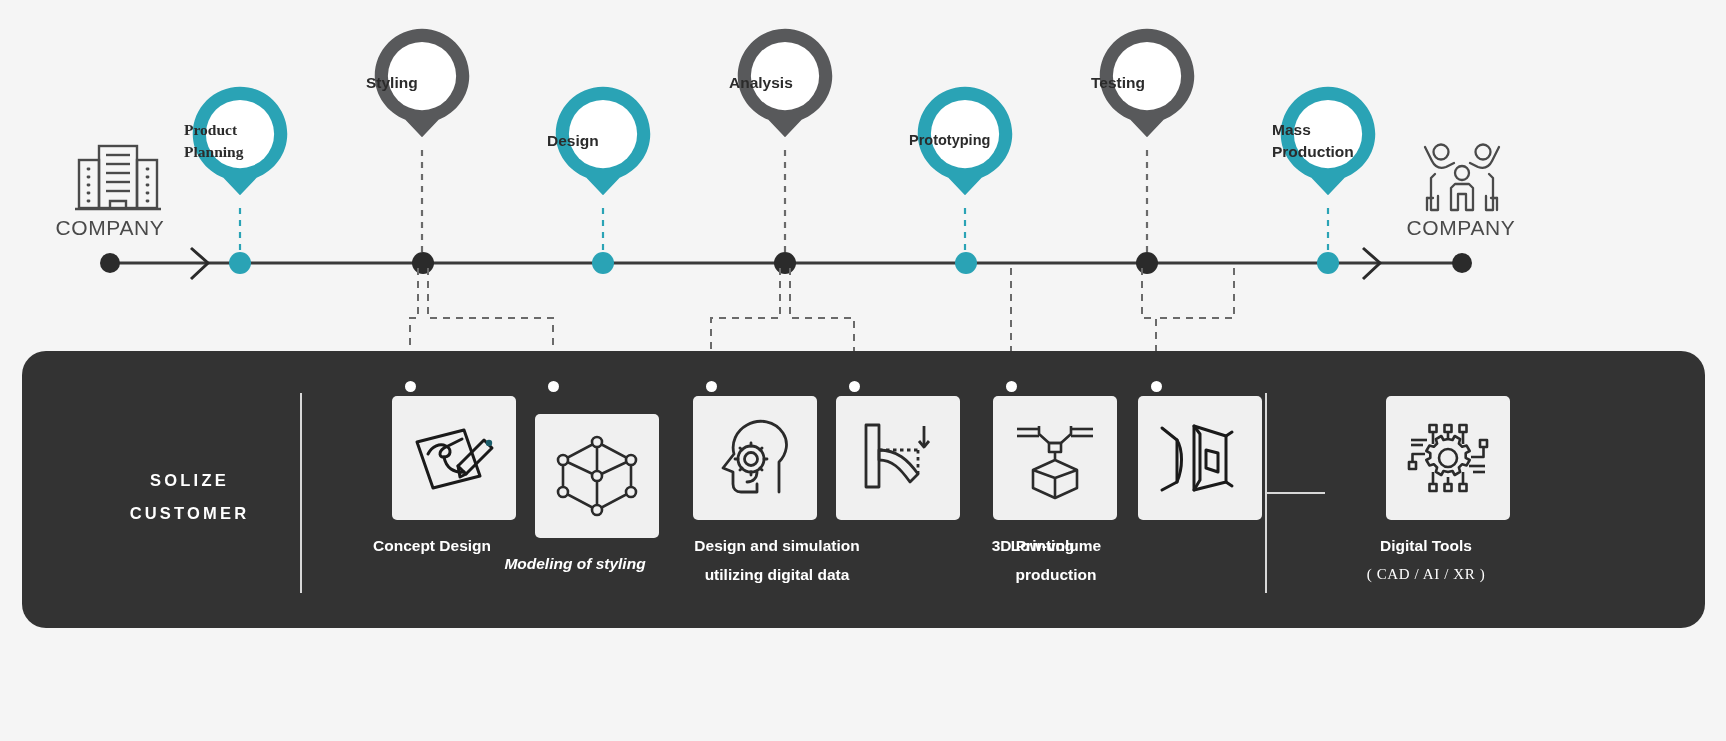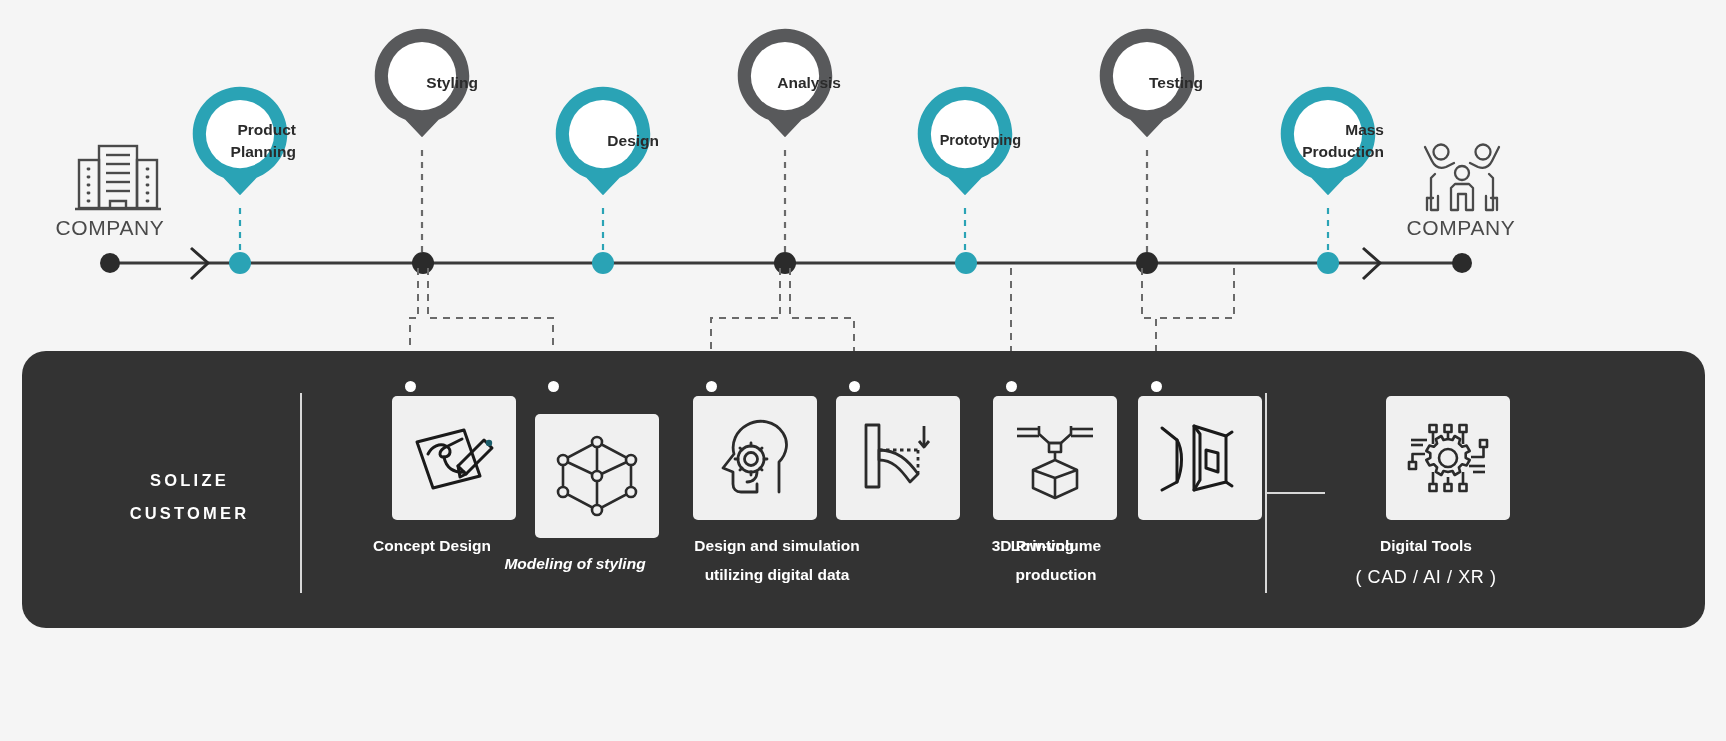--- a/index.html
+++ b/index.html
@@ -37,21 +37,21 @@
   }
   .pin .pin-ring {
     position: absolute; top:0; left:0;
     width: 112px; height: 112px;
   }
   .pin .pin-text {
     position: absolute;
     left: 0; top: 0;
     width: 112px; height: 112px;
     display: flex; flex-direction: column;
-    align-items: flex-end; justify-content: center;
+    align-items: flex-start; justify-content: center;
     font-size: 15.5px;
     font-weight: bold;
     color: #2b2b2b;
     line-height: 1.45;
     text-align: center;
     pointer-events: none;
   }
 
   
   #panel {
@@ -99,22 +99,23 @@
     font-size: 15.5px;
     font-weight: bold;
     line-height: 1.85;
     white-space: nowrap;
     text-align: center;
   }
   .svc .cap.two-line { white-space: normal; width: 200px; }
   .svc .cap .sub {
     display: block;
     font-weight: normal;
-    font-size: 18px;
+    font-size: 15px;
     letter-spacing: 0.6px;
+    font-family: Liberation Serif, serif;
   }
   .node-dot {
     position: absolute;
     width: 11px; height: 11px;
     border-radius: 50%;
     background: #ffffff;
   }
 </style>
 </head>
 <body>
@@ -207,21 +208,21 @@
       <path d="M 1011,268 L 1011,318 L 1011,318 L 1011,381"></path>
 
       <path d="M 1142,268 L 1142,318 L 1156,318 L 1156,381"></path>
       <path d="M 1234,268 L 1234,318 L 1156,318"></path>
     </g>
   </svg>
 
   <div class="endpoint-label" style="left:55px; top:216px; width:110px;">COMPANY</div>
   <div class="endpoint-label" style="left:1406px; top:216px; width:110px;">COMPANY</div>
 
-  <div class="pin" style="left:184px; top:85px;">
+  <div class="pin" style="left:184px; top:85px;font-family:Liberation Serif, serif;">
     <svg class="pin-ring" viewBox="0 0 112 128">
       <path d="M 56,2 C 26.2,2 2,26.2 2,56 C 2,79 17,98 37,106 L 56,126 L 75,106 C 95,98 110,79 110,56 C 110,26.2 85.8,2 56,2 Z" fill="#2AA3B5"></path>
       <circle cx="56" cy="56" r="39" fill="#ffffff"></circle>
     </svg>
     <div class="pin-text">
       <span>Product</span>
       <span>Planning</span>
     </div>
   </div>
 

